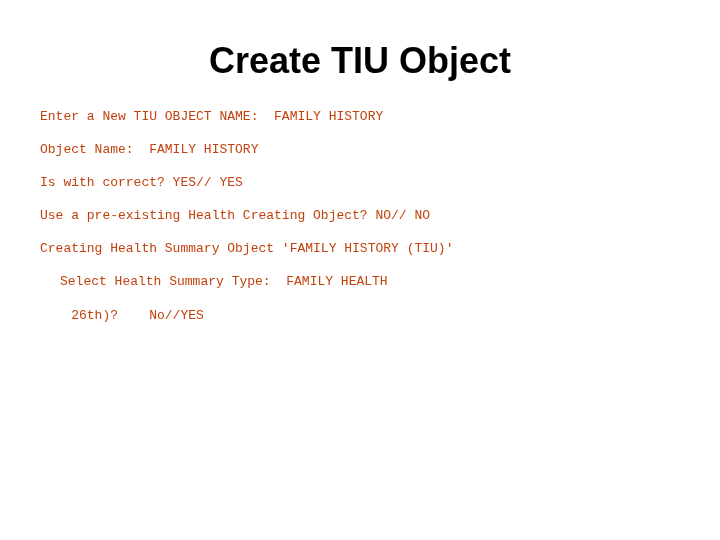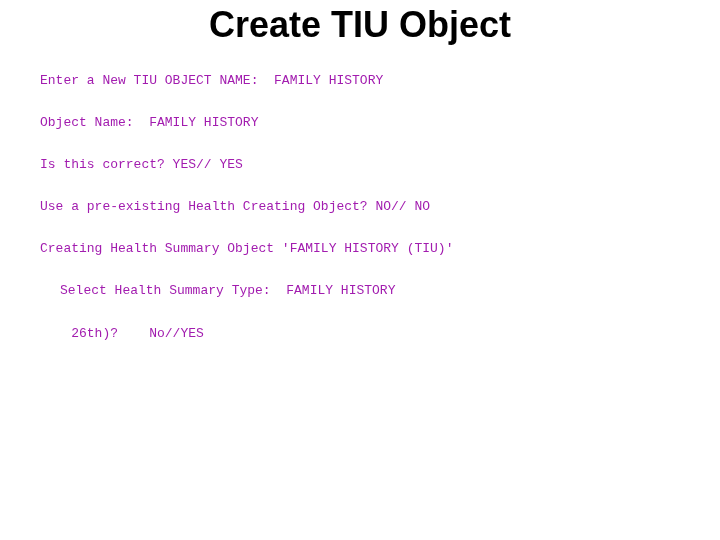--- a/index.html
+++ b/index.html
@@ -12,43 +12,44 @@
       width: 720px;
       height: 540px;
       background: #ffffff;
       font-family: 'Courier New', Courier, monospace;
       overflow: hidden;
     }
 
     .page-container {
       width: 720px;
       height: 396px;
-      padding: 4px 40px 20px 40px;
+      padding: 20px 40px 20px 40px;
       display: flex;
       flex-direction: column;
+      margin-top: 20px;
     }
 
     .page-title {
       font-family: Arial, Helvetica, sans-serif;
       font-size: 36px;
       font-weight: bold;
       text-align: center;
       color: #000000;
       margin-bottom: 24px;
       letter-spacing: 0;
     }
 
     .terminal-content {
       font-family: 'Courier New', Courier, monospace;
       font-size: 13px;
-      color: #a21caf;
+      color: #c2410c;
       line-height: 1.7;
       display: flex;
       flex-direction: column;
-      gap: 20px;
+      gap: 11px;
     }
 
     .line {
       white-space: pre;
       display: block;
     }
 
     .line-indent {
       white-space: pre;
       display: block;
@@ -57,19 +58,19 @@
   </style>
 </head>
 <body>
 
 <div class="page-container">
   <h1 class="page-title">Create TIU Object</h1>
 
   <div class="terminal-content">
     <span class="line">Enter a New TIU OBJECT NAME:  FAMILY HISTORY</span>
     <span class="line">Object Name:  FAMILY HISTORY</span>
-    <span class="line">Is this correct? YES// YES</span>
+    <span class="line">Is with correct? YES// YES</span>
     <span class="line">Use a pre-existing Health Creating Object? NO// NO</span>
     <span class="line">Creating Health Summary Object 'FAMILY HISTORY (TIU)'</span>
-    <span class="line-indent">Select Health Summary Type:  FAMILY HISTORY</span>
+    <span class="line-indent">Select Health Summary Type:  FAMILY HEALTH</span>
     <span class="line">    26th)?    No//YES</span>
   </div>
 </div>
 
 </body></html>

